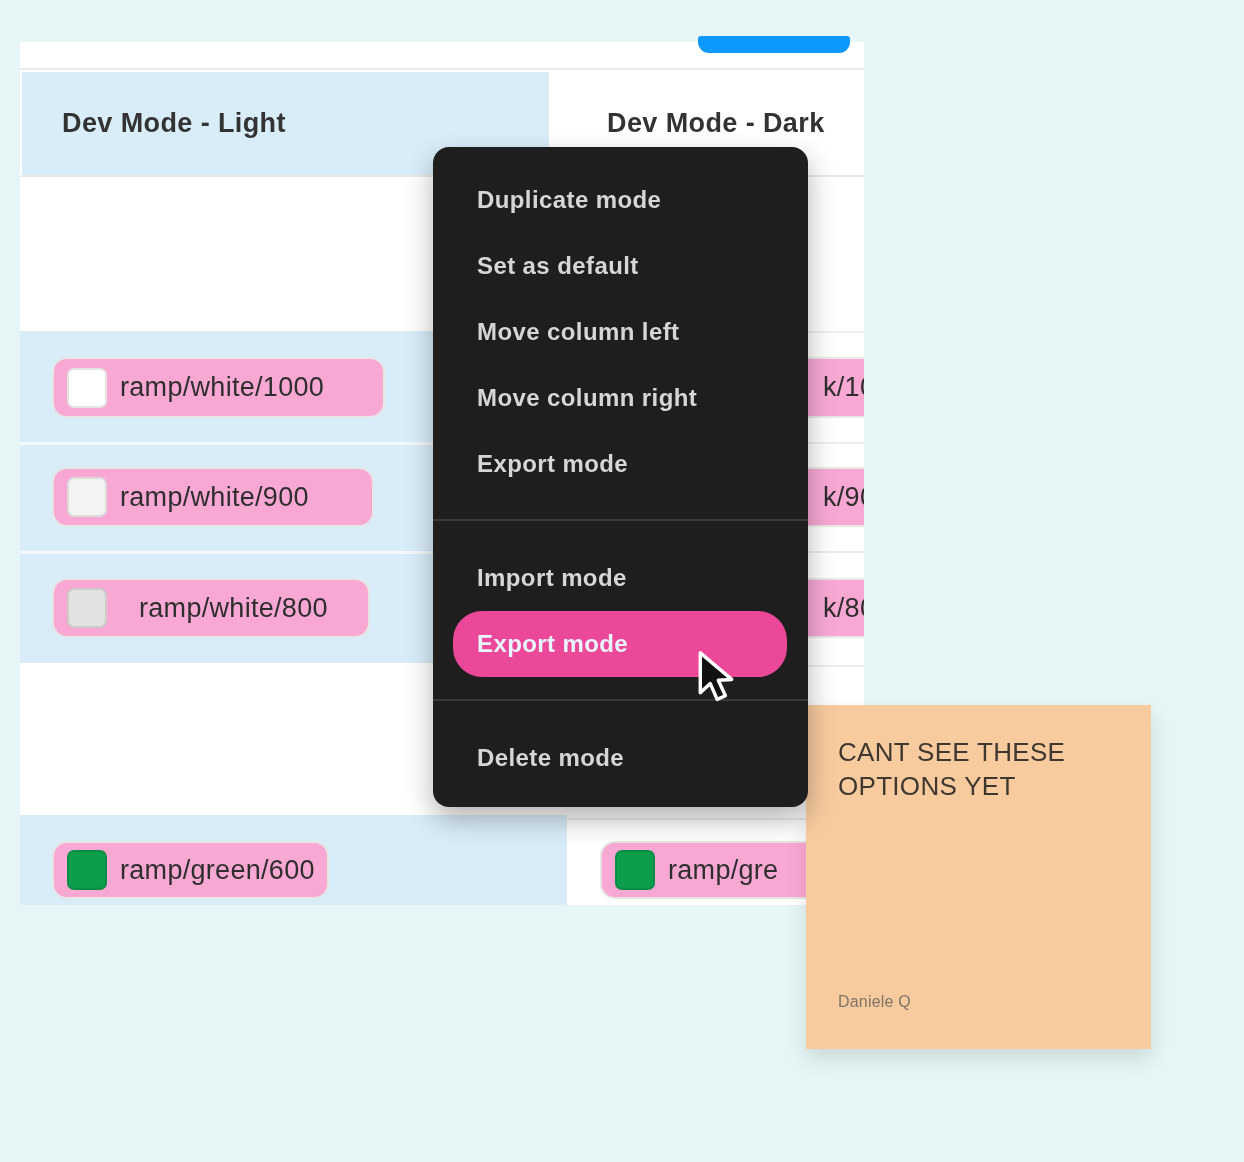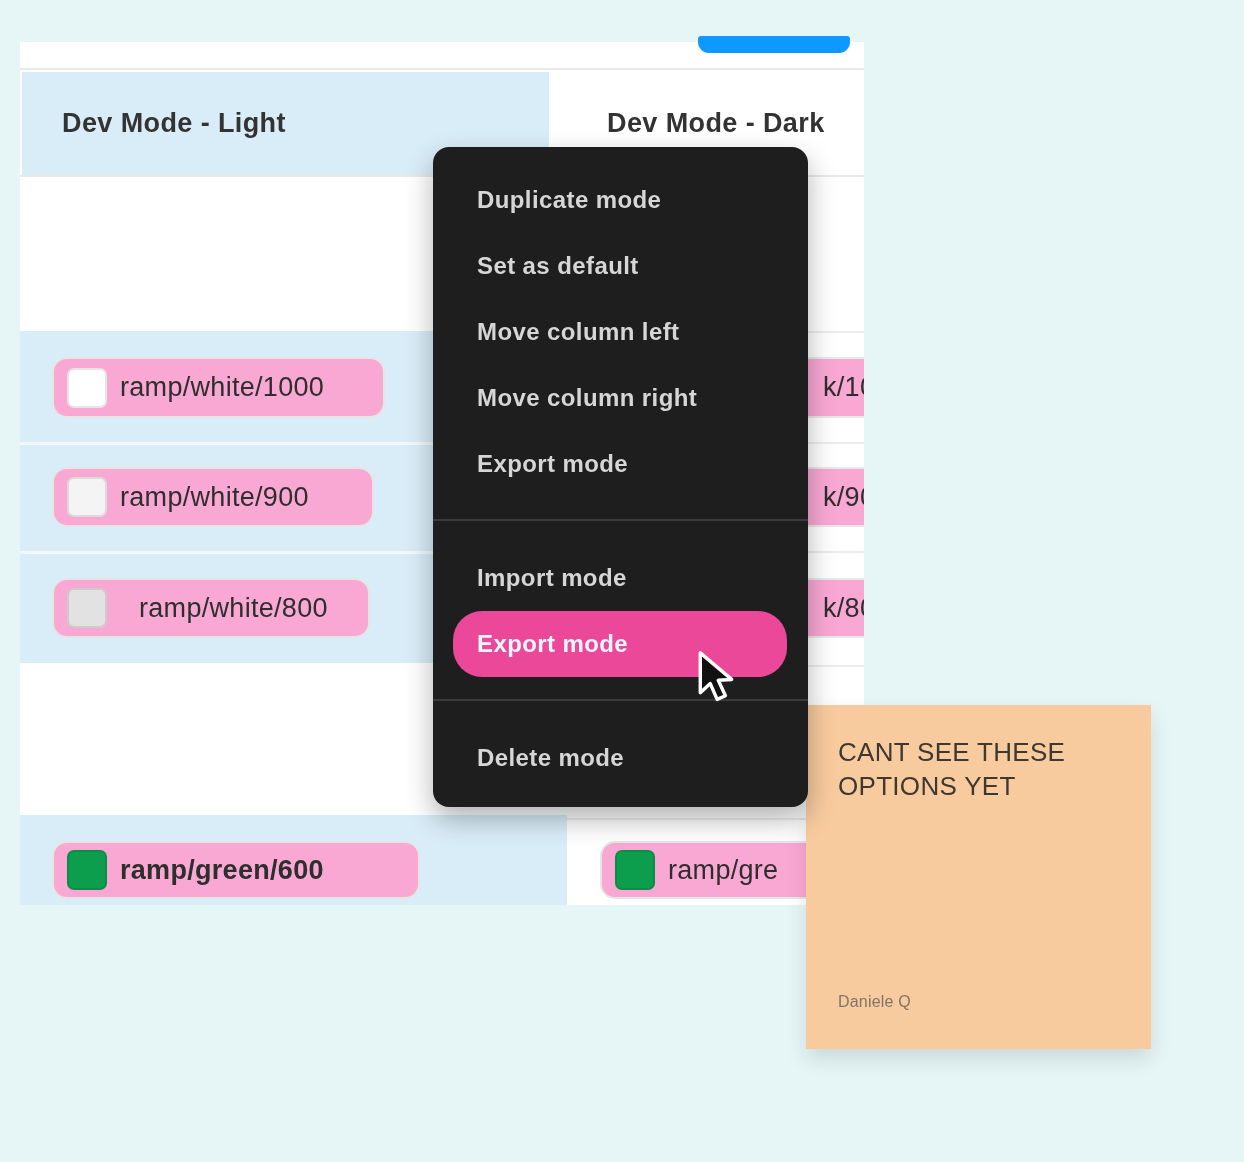--- a/index.html
+++ b/index.html
@@ -121,21 +121,21 @@
     <span class="pill-label">ramp/white/1000</span>
   </div>
   <div class="pill" style="left:32px;top:425px;width:322px;height:60px;">
     <span class="swatch" style="background: rgb(244, 244, 244);"></span>
     <span class="pill-label">ramp/white/900</span>
   </div>
   <div class="pill" style="left:32px;top:536px;width:318px;height:60px;gap:19px;">
     <span class="swatch" style="background: rgb(226, 226, 226);"></span>
     <span class="pill-label">ramp/white/800</span>
   </div>
-  <div class="pill" style="left:32px;top:799px;width:368px;height:58px;font-weight:bold;">
+  <div class="pill" style="left:32px;top:799px;width:277px;height:58px;">
     <span class="swatch" style="background: rgb(12, 158, 77);"></span>
     <span class="pill-label">ramp/green/600</span>
   </div>
 
   <div class="pill partial" style="left:770px;top:315px;width:130px;height:61px;border-color:#e8e8e8;">
     <span class="pill-label" style="margin-left:18px;">k/10</span>
   </div>
   <div class="pill partial" style="left:770px;top:425px;width:130px;height:60px;border-color:#e8e8e8;">
     <span class="pill-label" style="margin-left:18px;">k/90</span>
   </div>

